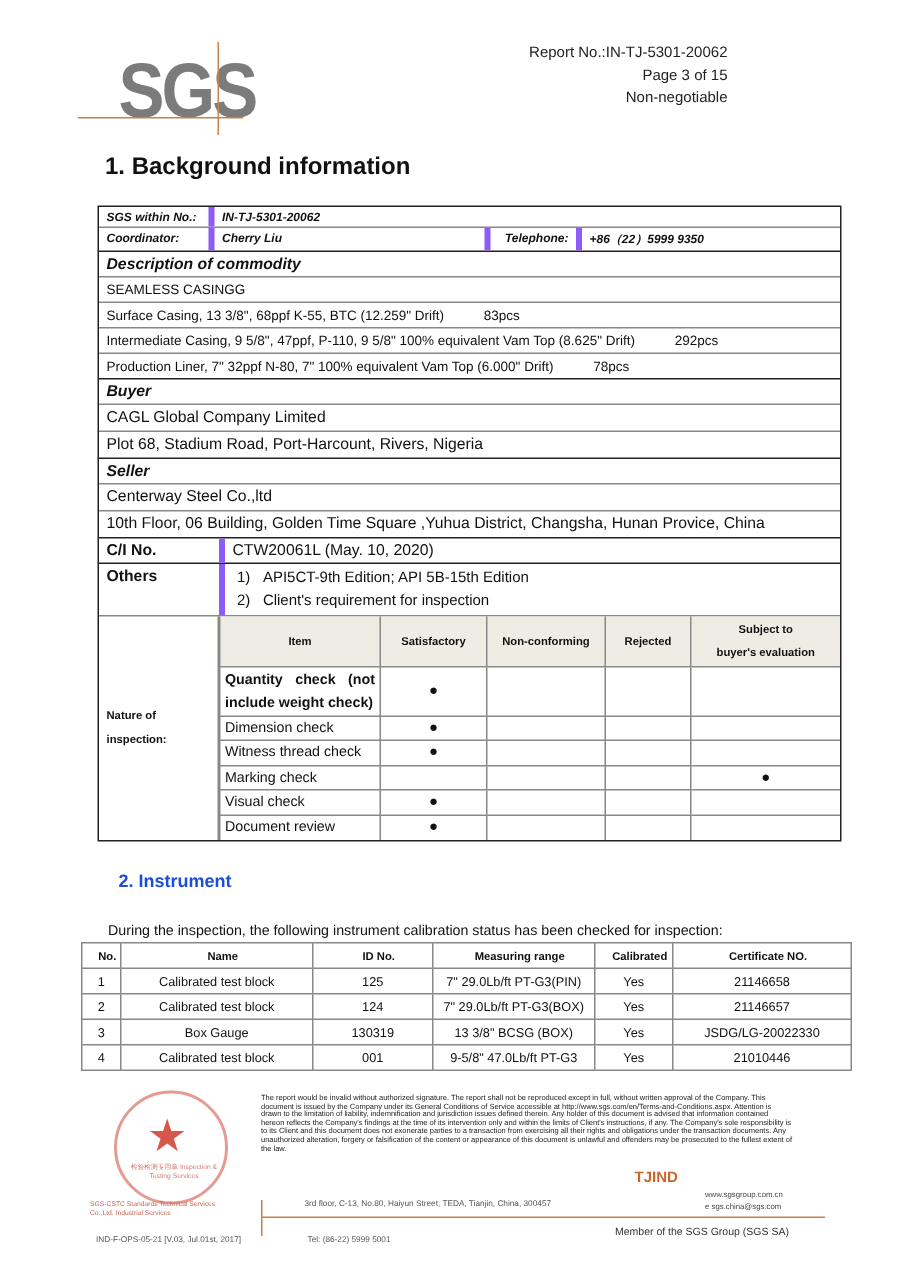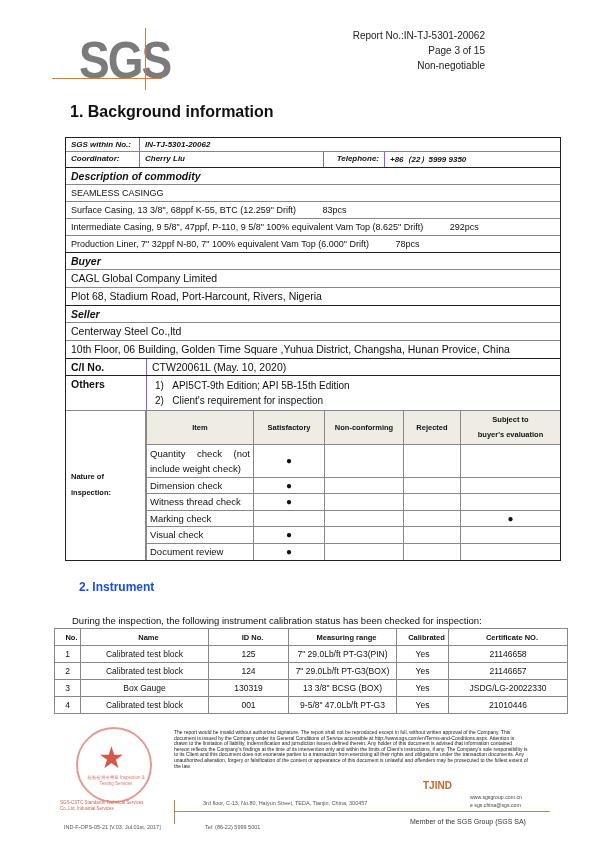--- a/index.html
+++ b/index.html
@@ -25,21 +25,21 @@
 
     
     .bg-table {
       position: absolute; left: 65px; top: 137px; width: 496px;
       border: 1.5px solid #222; box-sizing: border-box;
     }
     .row { display: flex; border-bottom: 1px solid #888; box-sizing: border-box; }
     .row.thick { border-bottom: 1.5px solid #222; }
     .row:last-child { border-bottom: none; }
     .cell { box-sizing: border-box; padding: 2px 5px; font-size: 9.5px; }
-    .cell + .cell { border-left: 1px solid #8b5cf6; }
+    .cell + .cell { border-left: 4px solid #8b5cf6; }
     .it { font-style: italic; font-weight: bold; font-size: 8px; }
     .sec-title { font-weight: bold; font-style: italic; font-size: 10.5px; padding: 2px 5px; }
     .line { font-size: 9px; padding: 2px 5px; line-height: 12px; }
     .line.big { font-size: 10.5px; line-height: 13px; }
     .qty { display: inline-block; margin-left: 24px; }
     .bold { font-weight: bold; }
 
     
     .insp-wrap { display: flex; }
     .insp-label {
@@ -50,21 +50,21 @@
     .insp-table th, .insp-table td {
       border: 1px solid #888; font-size: 9.5px; padding: 0 3px; box-sizing: border-box;
     }
     .insp-table th { background: #eeece3; font-size: 7.5px; font-weight: bold; height: 33px; line-height: 15px; text-align: center; }
     .insp-table tr:first-child th { border-top: none; }
     .insp-table tr th:last-child, .insp-table tr td:last-child { border-right: none; }
     .insp-table tr:last-child td { border-bottom: none; }
     .insp-table td { height: 16.5px; }
     .insp-table td.dot { text-align: center; font-size: 10px; }
     .insp-table td.item { text-align: left; }
-    .insp-table td.item.two { line-height: 15px; height: 33px; text-align: justify; }
+    .insp-table td.item.two { line-height: 15px; height: 33px; text-align: justify; font-weight: bold; }
 
     
     .instr-intro { position: absolute; left: 72px; top: 615px; font-size: 9.5px; color: #111; }
     .instr-table {
       position: absolute; left: 54px; top: 628px; width: 514px;
       border-collapse: collapse; border: 1.5px solid #222;
     }
     .instr-table th, .instr-table td {
       border: 1px solid #888; font-size: 8.5px; text-align: center; height: 16px; padding: 0 2px;
     }

